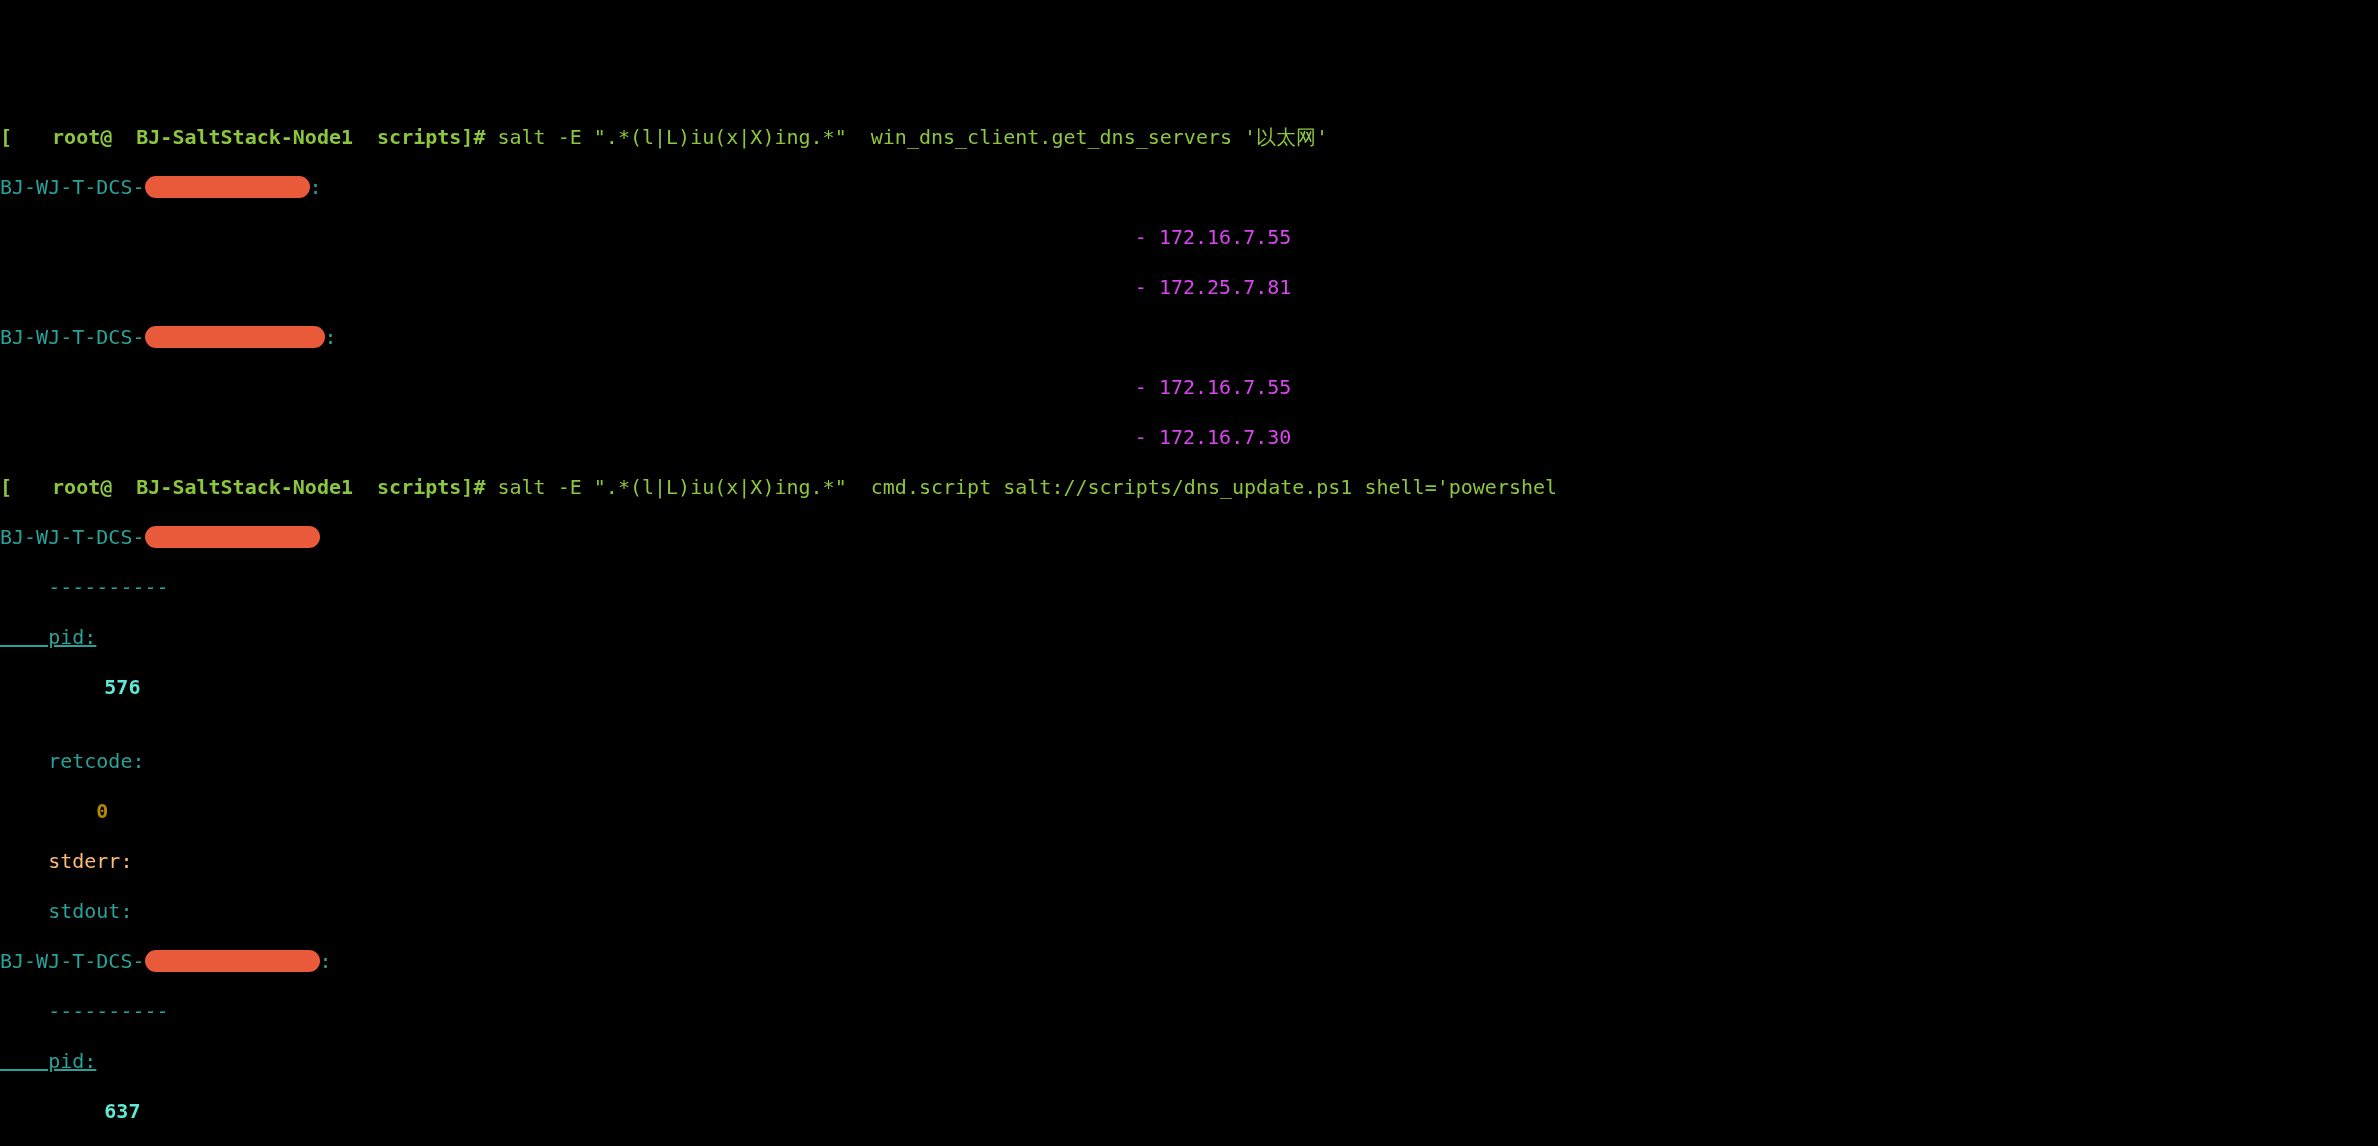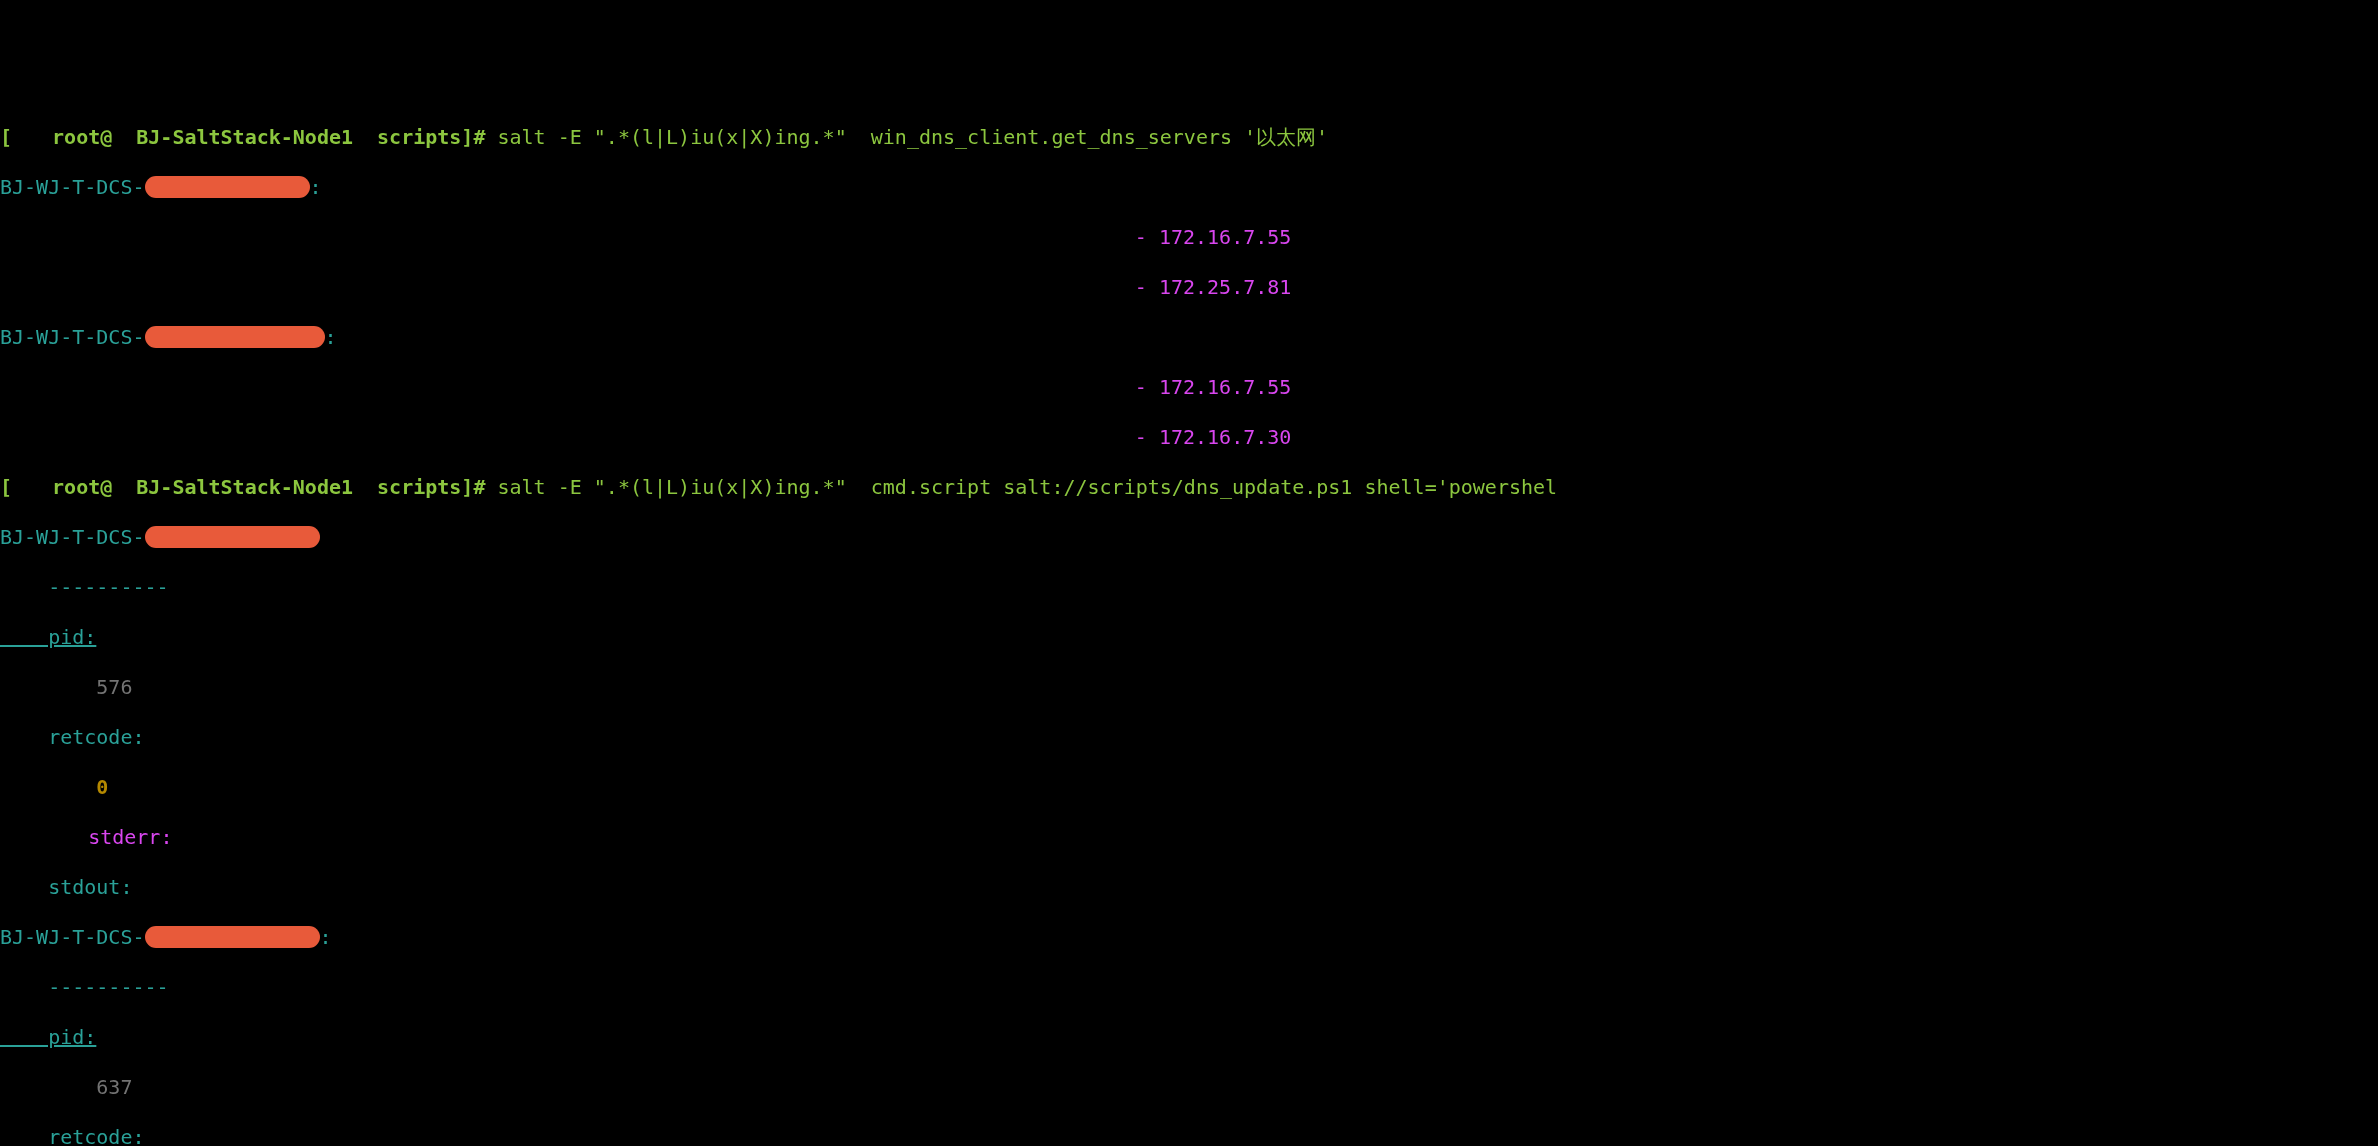--- a/index.html
+++ b/index.html
@@ -18,24 +18,24 @@
     .root-user { color: #8cc63f; font-weight: bold; margin-left: 40px; }
     .at-sign { color: #8cc63f; font-weight: bold; }
     .hostname { color: #8cc63f; font-weight: bold; margin-left: 24px; }
     .path { color: #8cc63f; font-weight: bold; margin-left: 12px; }
     .prompt-end { color: #8cc63f; font-weight: bold; }
     .command { color: #8cc63f; }
     .minion-id { color: #2aa198; }
     .dns-list { color: #d946ef; text-align: center; }
     .dashes { color: #2aa198; }
     .key-pid { color: #2aa198; text-decoration: underline; }
-    .key-retcode { color: #2aa198; }
-    .key-stderr { color: #d946ef; padding-left: 40px; }
+    .key-retcode { color: #2aa198; margin-top: 24px; }
+    .key-stderr { color: #fdba74; }
     .key-stdout { color: #2aa198; }
-    .val-pid { color: #737373; font-weight: normal; }
+    .val-pid { color: #5eead4; font-weight: bold; padding-left: 8px; }
     .val-retcode { color: #b58900; font-weight: bold; }
     .redaction {
       display: inline-block;
       background: #e85a3a;
       border-radius: 14px;
       height: 22px;
       vertical-align: middle;
       position: relative;
       top: -2px;
     }

